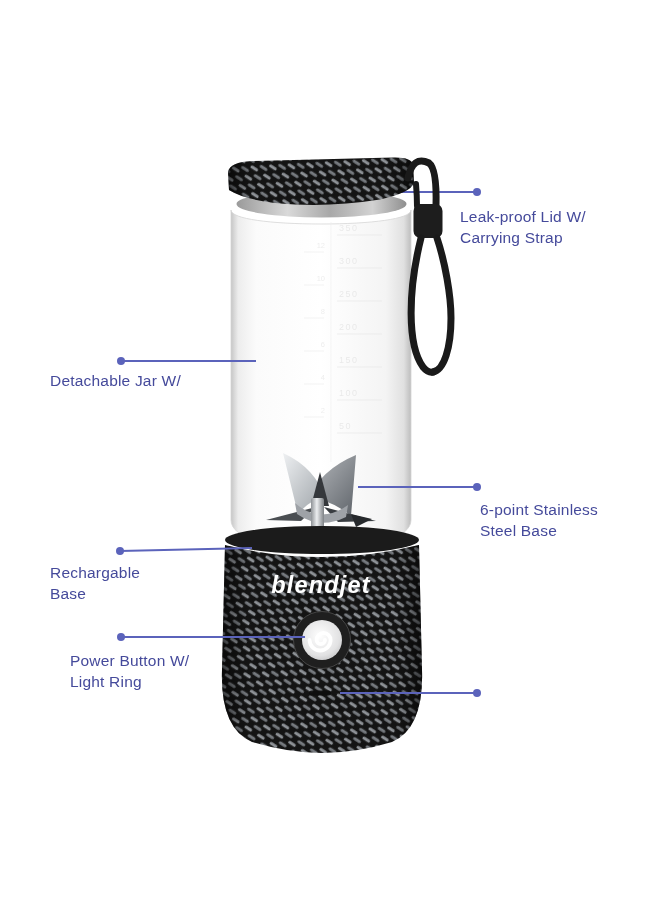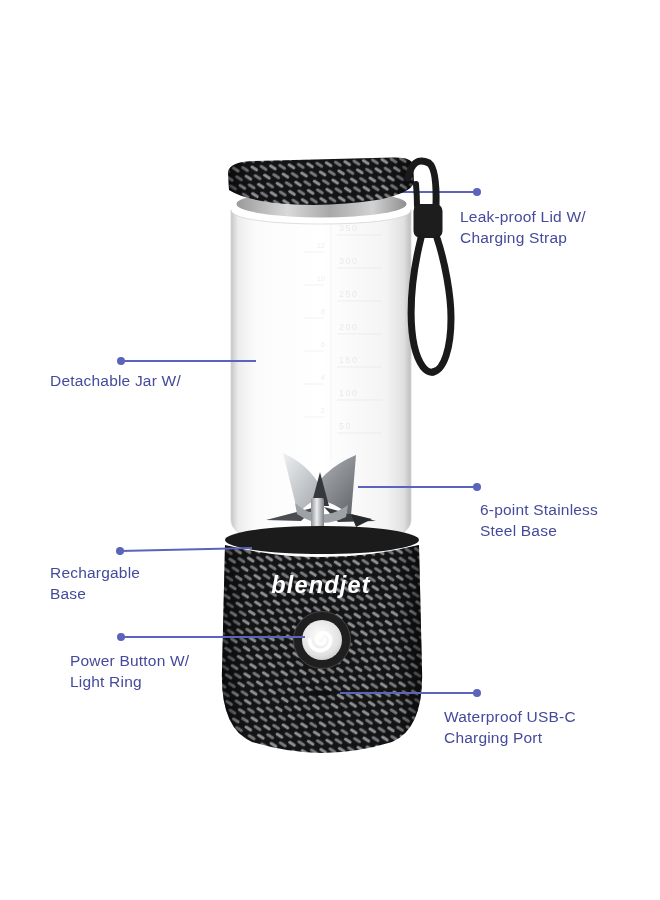--- a/index.html
+++ b/index.html
@@ -173,35 +173,31 @@
       <circle cx="120" cy="551" r="4" fill="#5b63bb" stroke="none"></circle>
       <line x1="305" y1="637" x2="121" y2="637"></line>
       <circle cx="121" cy="637" r="4" fill="#5b63bb" stroke="none"></circle>
       <line x1="340" y1="693" x2="477" y2="693"></line>
       <circle cx="477" cy="693" r="4" fill="#5b63bb" stroke="none"></circle>
     </g>
   </svg>
 
   <div class="callout-label" id="label-lid">
     <span class="lbl-line">Leak-proof Lid W/</span>
-    <span class="lbl-line">Charging Strap</span>
+    <span class="lbl-line">Carrying Strap</span>
   </div>
   <div class="callout-label" id="label-jar">
     <span class="lbl-line">Detachable Jar W/</span>
   </div>
   <div class="callout-label" id="label-blade">
     <span class="lbl-line">6-point Stainless</span>
     <span class="lbl-line">Steel Base</span>
   </div>
   <div class="callout-label" id="label-base">
     <span class="lbl-line">Rechargable</span>
     <span class="lbl-line">Base</span>
   </div>
   <div class="callout-label" id="label-power">
     <span class="lbl-line">Power Button W/</span>
     <span class="lbl-line">Light Ring</span>
   </div>
-  <div class="callout-label" id="label-usb">
-    <span class="lbl-line">Waterproof USB-C</span>
-    <span class="lbl-line">Charging Port</span>
-  </div>
 
 </div>
 
 </body></html>

